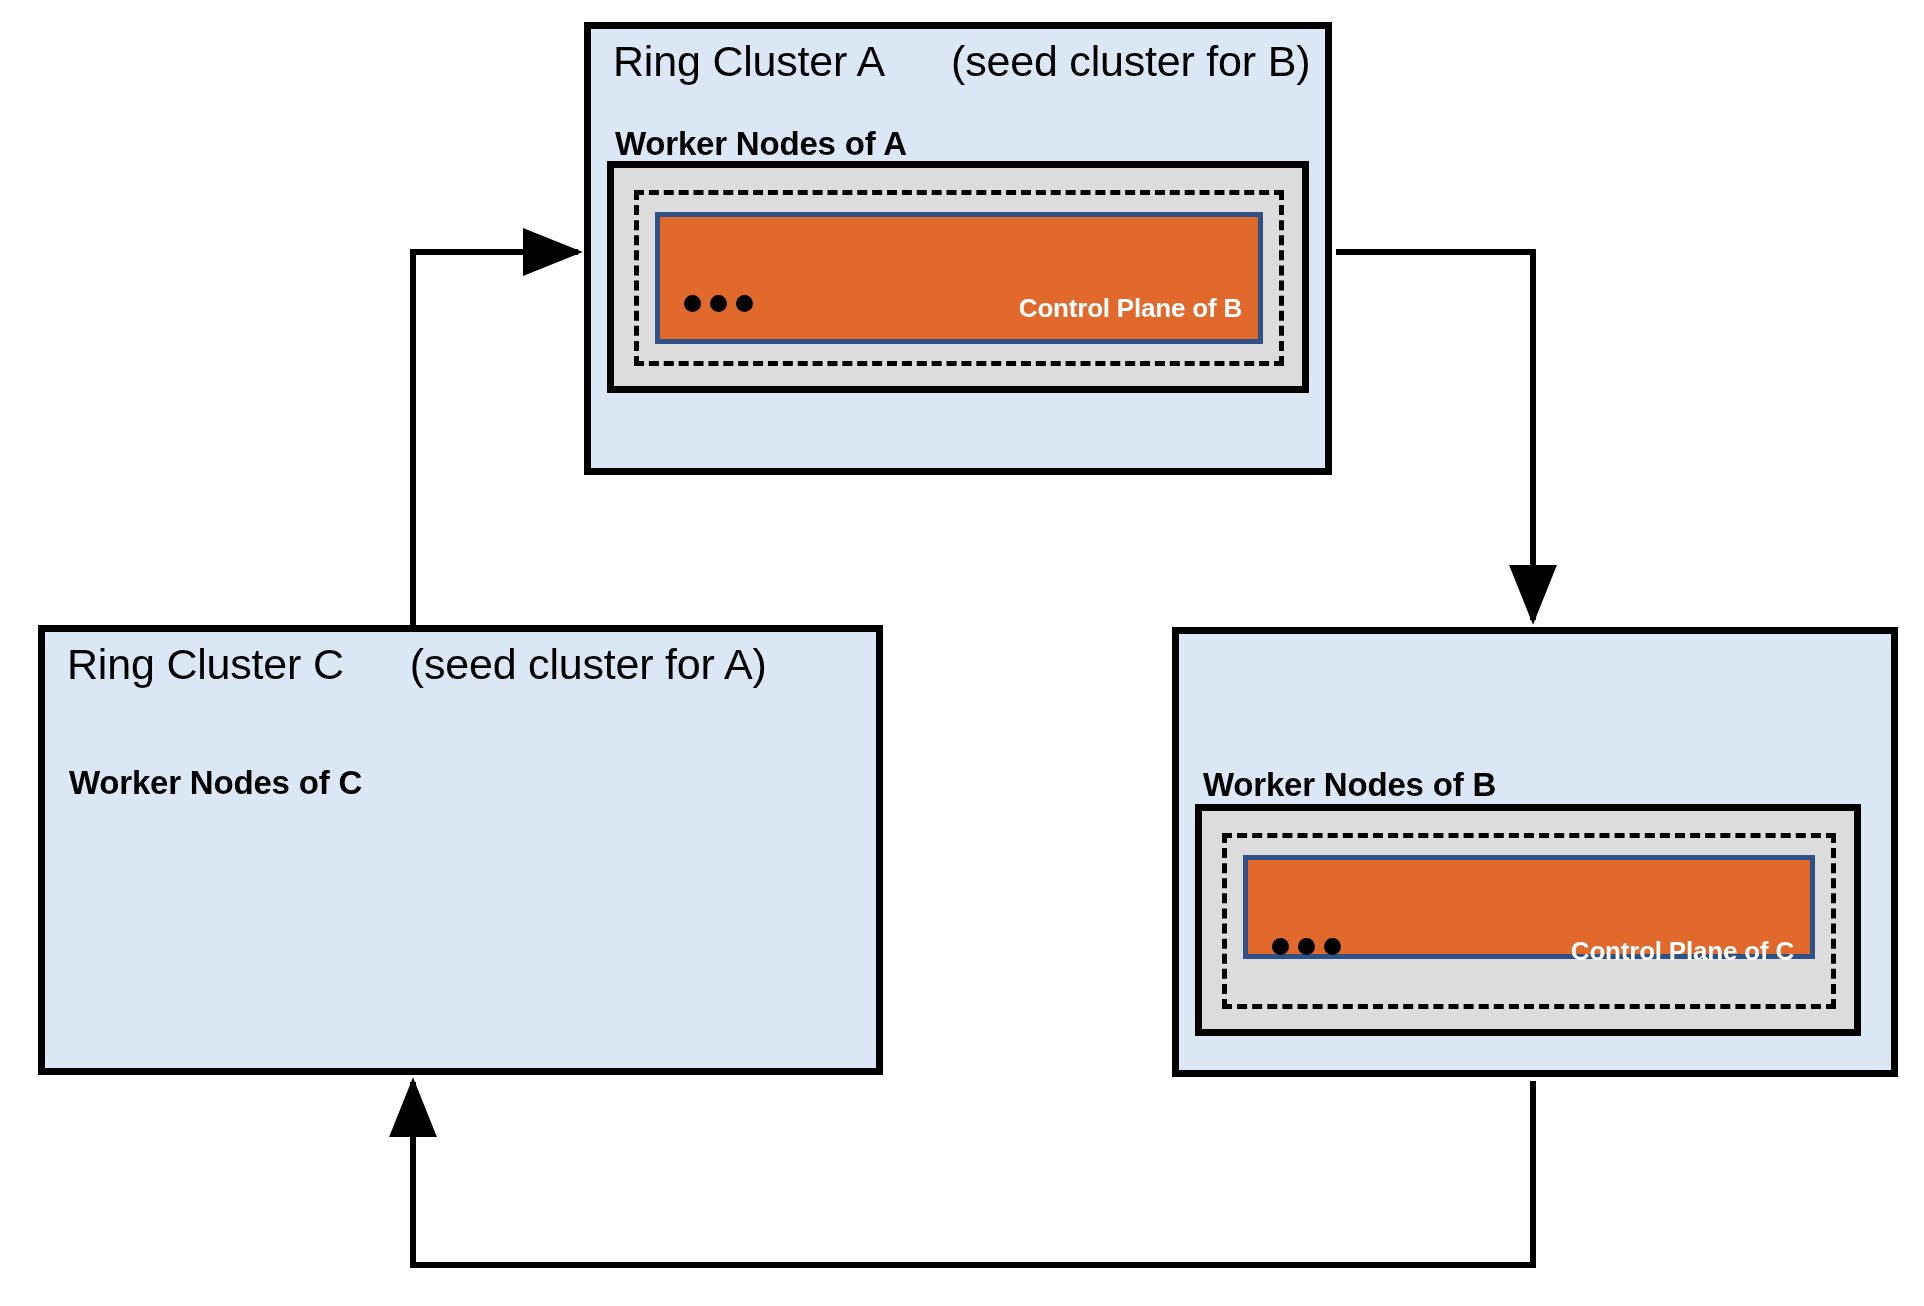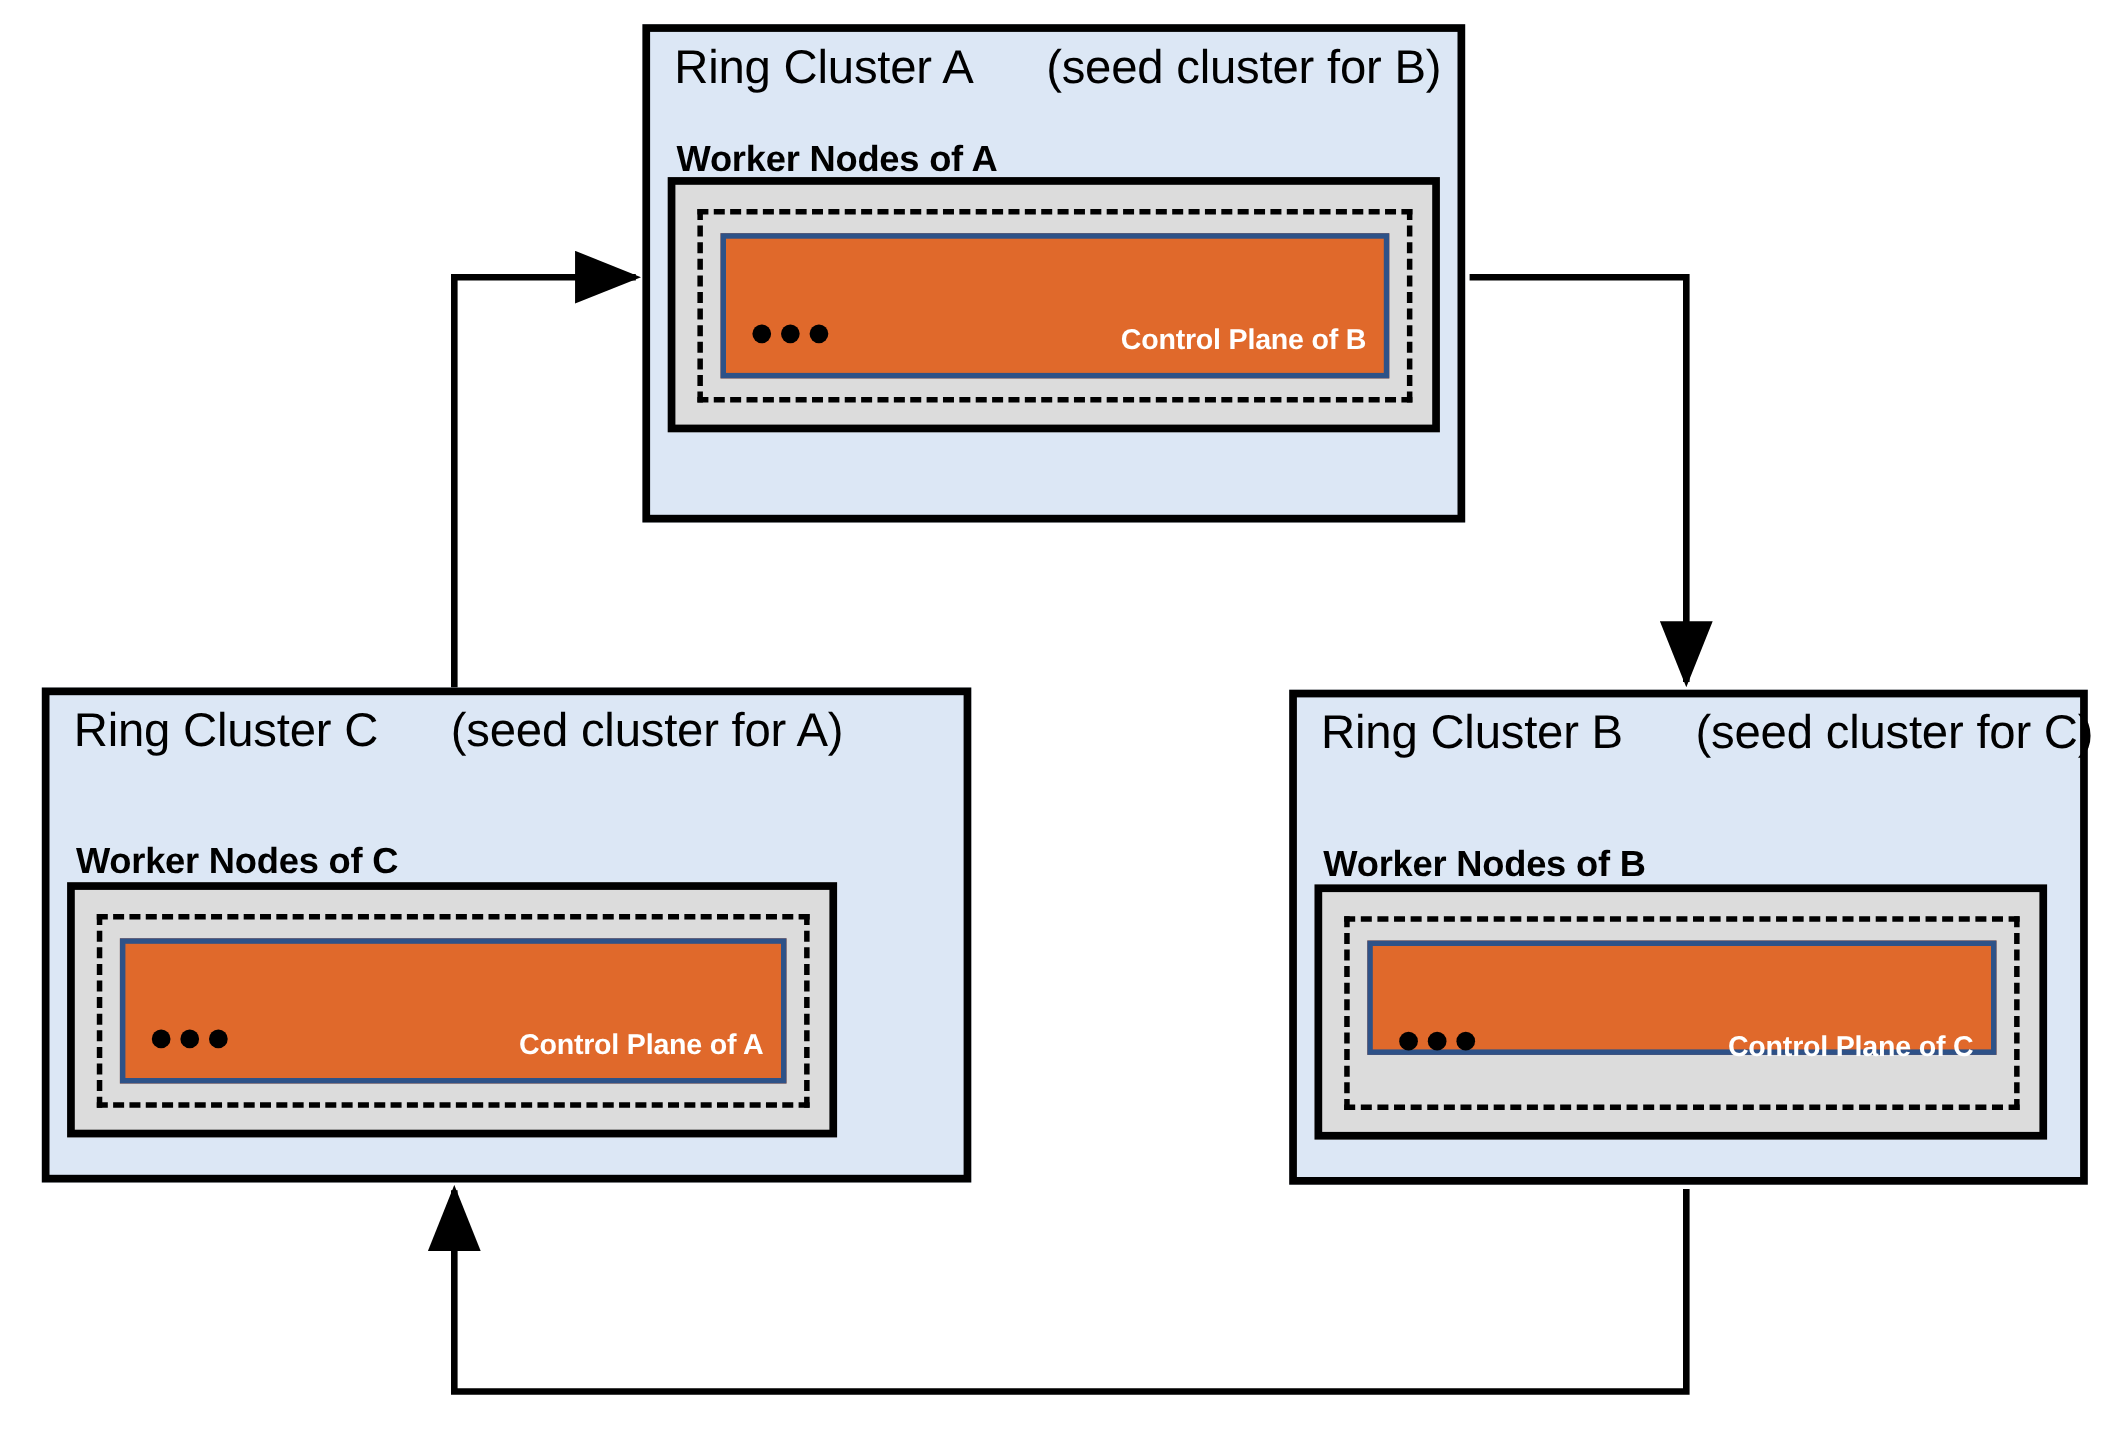--- a/index.html
+++ b/index.html
@@ -155,40 +155,24 @@
   </div>
 
   <div class="cluster" style="left:38px; top:625px; width:845px; height:450px;">
 
     <div class="cluster-title">
       <span class="title-main">Ring Cluster C</span><span class="title-sub">(seed cluster for A)</span>
     </div>
 
     <div class="worker-label" style="top:132px;">Worker Nodes of C</div>
 
-    <div class="worker-box" style="left:16px; top:170px; width:700px; height:232px;">
-
-      <div class="dashed-box" style="left:20px; top:22px; width:648px; height:176px;"></div>
-
-      <div class="control-plane" style="left:41px; top:44px; width:606px; height:132px;">
-        <div class="ellipsis" style="left:24px; top:78px;">
-          <span class="dot"></span>
-          <span class="dot"></span>
-          <span class="dot"></span>
-        </div>
-        <div class="cp-label" style="right:16px; top:76px;">Control Plane of A</div>
-      </div>
-    </div>
   </div>
 
   <div class="cluster" style="left:1172px; top:627px; width:726px; height:450px;">
 
-    <div class="cluster-title">
-      <span class="title-main">Ring Cluster B</span><span class="title-sub">(seed cluster for C)</span>
-    </div>
 
     <div class="worker-label" style="top:132px;text-align:center;">Worker Nodes of B</div>
 
     <div class="worker-box" style="left:16px; top:170px; width:666px; height:232px;">
 
       <div class="dashed-box" style="left:20px; top:22px; width:614px; height:176px;"></div>
 
       <div class="control-plane" style="left:41px; top:44px; width:572px; height:104px;">
         <div class="ellipsis" style="left:24px; top:78px;">
           <span class="dot"></span>

